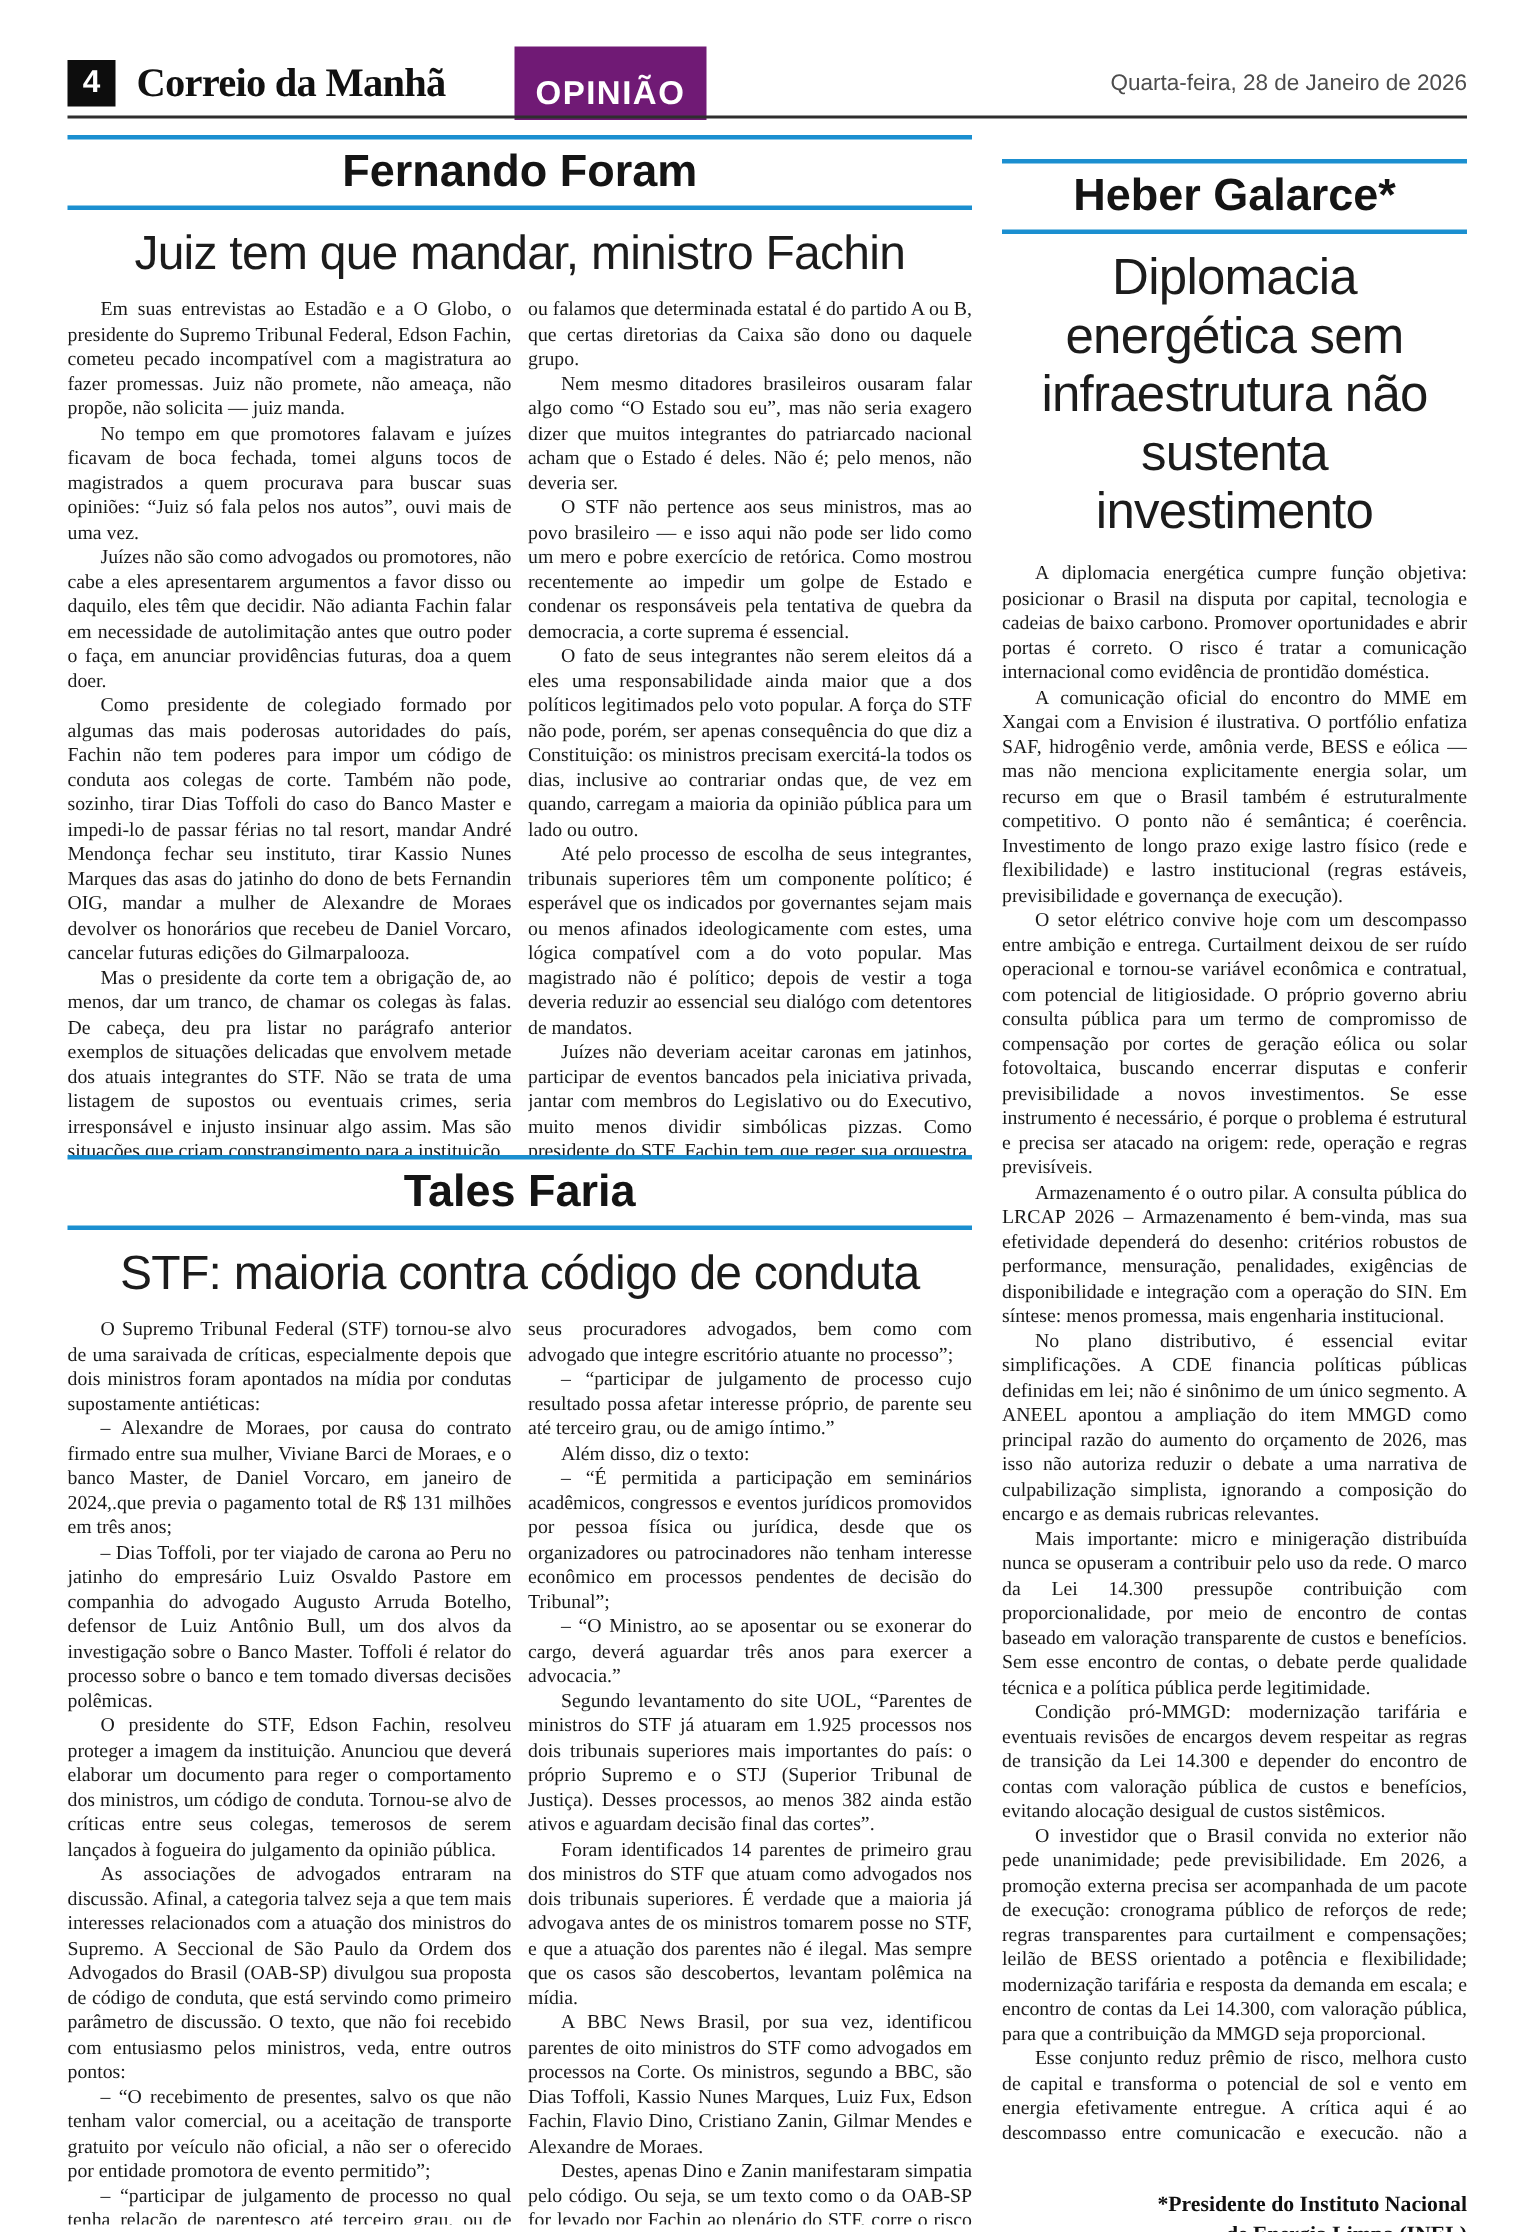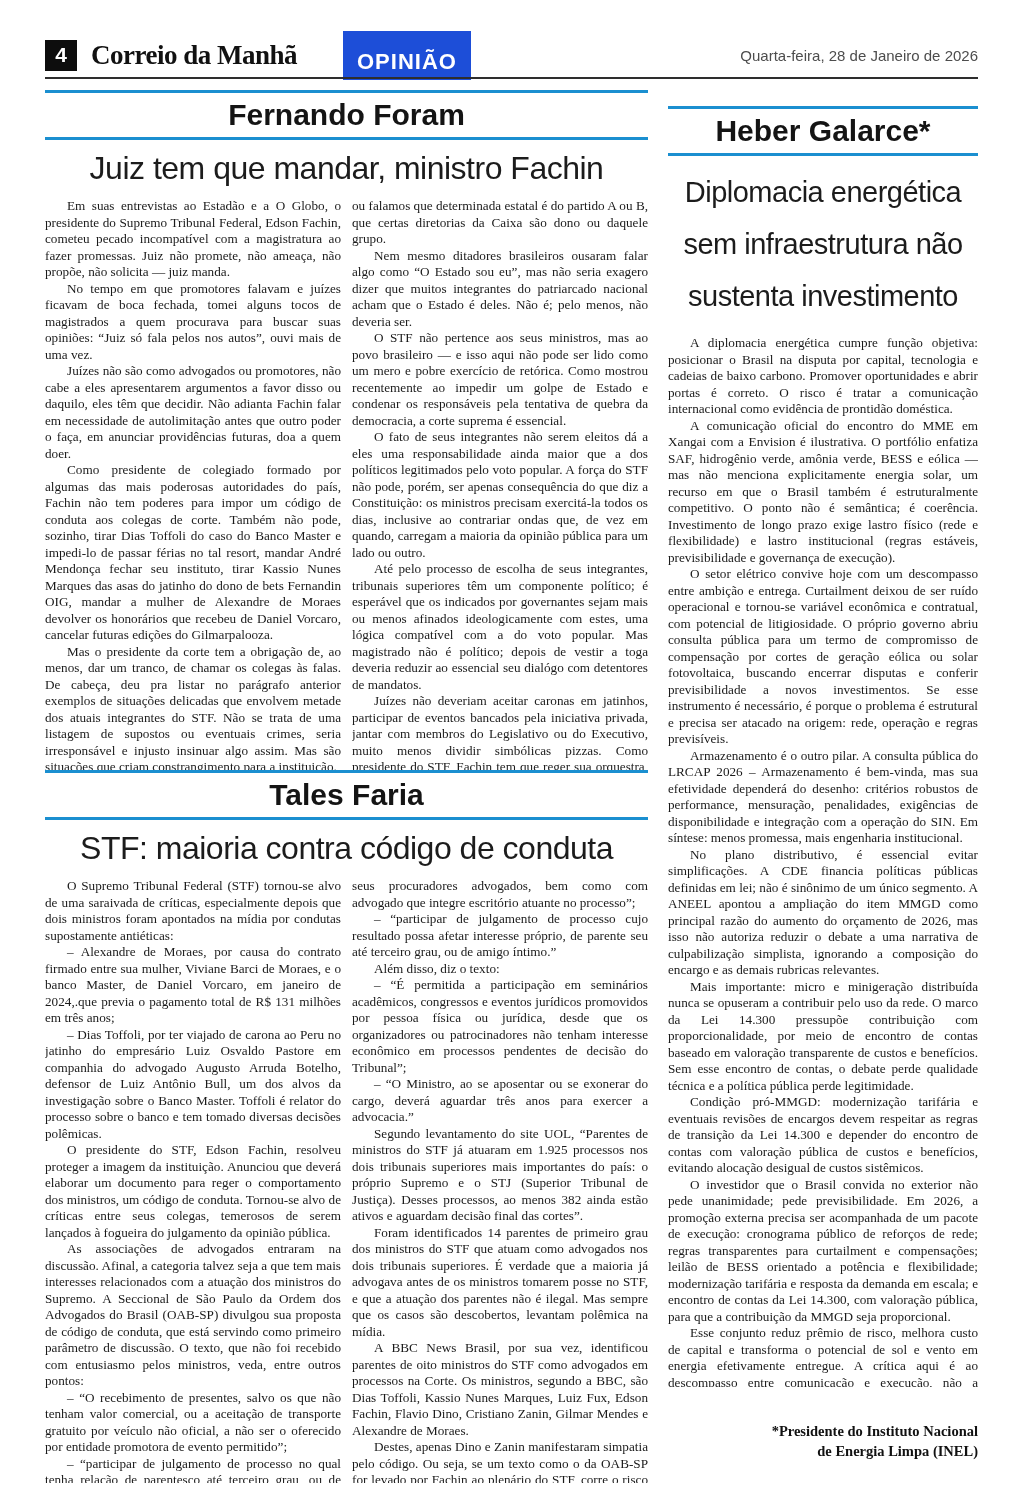--- a/index.html
+++ b/index.html
@@ -18,21 +18,21 @@
   .pagenum {
     width:32px; height:31px; background:#0d0d0d; color:#fff;
     display:flex; align-items:center; justify-content:center;
     font-size:21px; font-weight:bold;
   }
   .masthead {
     font-family:"Liberation Serif", serif; font-weight:bold;
     font-size:27px; letter-spacing:-0.5px; margin-left:14px; color:#111;
   }
   .section-box {
-    background:#1d4ed8; color:#fff; font-weight:bold; font-size:22px;
+    background:#701a75; color:#fff; font-weight:bold; font-size:22px;
     letter-spacing:1px; padding:18px 14px 5px 14px; margin-left:46px;
   }
   .edition-date { margin-left:auto; font-size:15px; color:#4d4d4d; }
   .header-rule {
     position:absolute; left:45px; right:32px; top:77px;
     border-top:2px solid #2e2e2e;
   }
   
   .article { position:absolute; }
   .rule-accent { height:3px; background:var(--accent,#1b8fd0); }
@@ -47,21 +47,21 @@
   }
   .cols { display:flex; gap:11px; overflow:hidden;justify-content:space-between; }
   .col { width:296px; overflow:hidden; }
   .body-text p.para {
     font-size:13.2px; line-height:16.5px; text-align:justify;
     text-indent:22px; color:#1a1a1a;
   }
   .body-text p.para.cont { text-indent:0; }
   
   #galarce { left:668px; top:106px; width:310px; height:1392px; }
-  #galarce .headline { font-size:29px; line-height:52px; margin-top:10px; margin-bottom:13px; }
+  #galarce .headline { font-size:34px; line-height:39px; margin-top:10px; margin-bottom:13px; }
   #galarce .single-col { height:1052px; overflow:hidden; }
   .footnote {
     margin-top:34px; text-align:right; font-weight:bold;
     font-size:14.5px; line-height:20px; color:#111;
     font-family:"Liberation Serif", serif;
   }
   
   #molica { left:45px; top:90px; width:603px; height:676px; }
   #molica .cols { height:572px; }
   #faria { left:45px; top:770px; width:603px; height:714px; }

